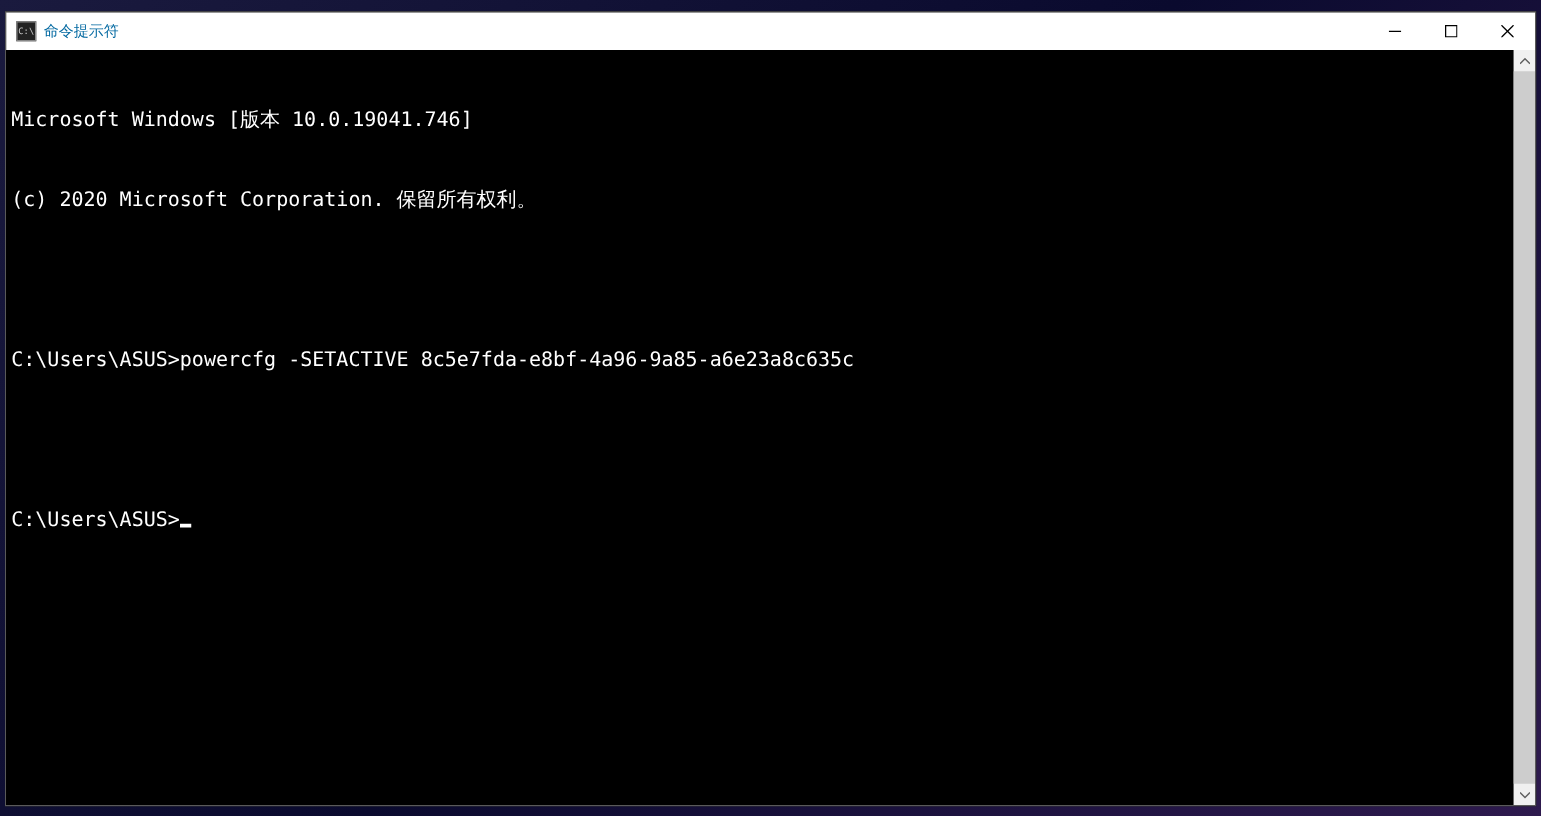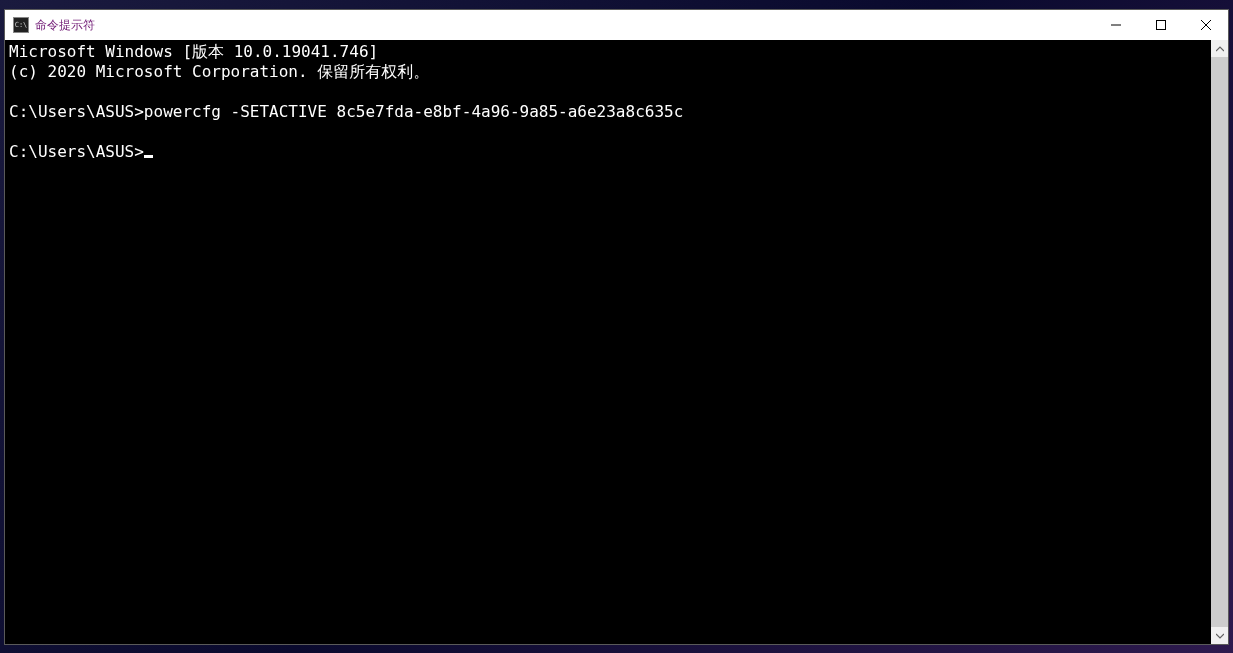--- a/index.html
+++ b/index.html
@@ -47,21 +47,21 @@
       display: flex;
       align-items: center;
       justify-content: center;
       font-size: 7px;
       color: #ccc;
       font-family: monospace;
       line-height: 1;
     }
     .titlebar-title {
       font-size: 12px;
-      color: #701a75;
+      color: #0369a1;
       font-family: Liberation Sans, sans-serif;
     }
     .window-controls {
       display: flex;
       height: 100%;
     }
     .win-ctrl {
       width: 45px;
       height: 100%;
       display: flex;
@@ -85,20 +85,21 @@
       color: #ffffff;
       font-family: "NSimSun", "SimSun", "Consolas", monospace;
       font-size: 16px;
       line-height: 20px;
       padding: 2px 4px;
       white-space: pre;
       overflow: hidden;
     }
     .terminal-content .line {
       white-space: pre;
+      margin-top: 44px;
     }
     .cursor {
       display: inline-block;
       width: 9px;
       height: 3px;
       background: #fff;
       vertical-align: baseline;
       margin-bottom: -1px;
     }
     .scrollbar {

